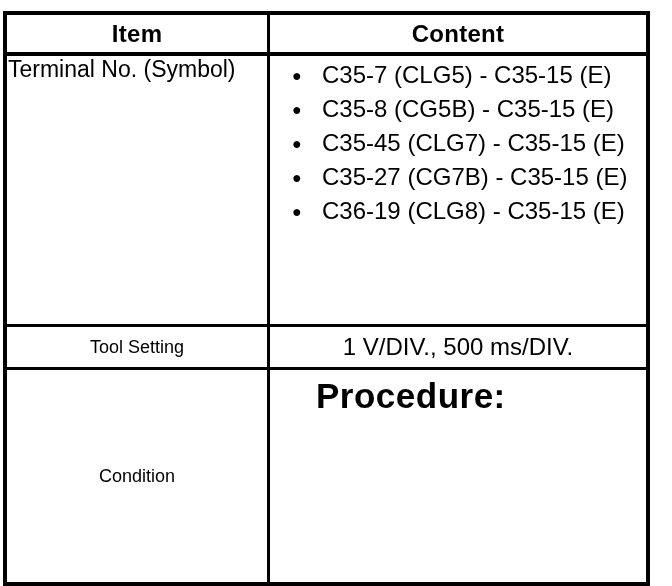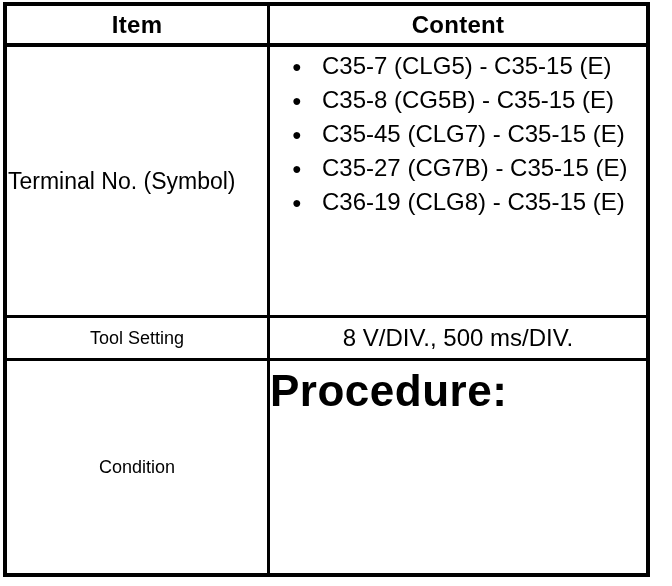--- a/index.html
+++ b/index.html
@@ -6,21 +6,21 @@
   html, body {
     width: 672px; height: 586px;
     background: #ffffff;
     font-family: "Liberation Sans", "DejaVu Sans", sans-serif;
     color: #000000;
     overflow: hidden;
   }
   .page { position: relative; width: 672px; height: 586px; background: #ffffff; }
 
   .spec-table {
-    position: absolute; left: 3px; top: 2px;
+    position: absolute; left: 3px; top: 11px;
     width: 647px; height: 575px;
     border: 4px solid #000;
     display: grid;
     grid-template-columns: 263px 1fr;
     grid-template-rows: 41px 271px 43px 1fr;
     background: #fff;
   }
 
   .cell { overflow: hidden; }
   .col-left { border-right: 3px solid #000; }
@@ -28,21 +28,21 @@
   .row-mid { border-bottom: 3px solid #000; }
 
   .center-both {
     display: flex; align-items: center; justify-content: center;
     white-space: nowrap;
   }
 
   .header-text { font-weight: bold; font-size: 24px; letter-spacing: 0.3px; }
 
   .terminal-label-cell {
-    display: flex; align-items: center; justify-content: flex-start;
+    display: flex; justify-content: flex-start;
     padding-left: 1px;
   }
   .terminal-label { font-size: 23px; white-space: nowrap; }
 
   .body-text { font-size: 18px; }
 
   .terminal-list {
     list-style: none;
     padding: 2px 0 0 22px;
   }
@@ -51,22 +51,22 @@
   }
   .dot {
     display: inline-block; width: 30px;
     font-size: 16px; vertical-align: 2px;
   }
 
   .tool-value { font-size: 24px; }
 
   .condition-cell { padding-top: 8px; }
   .procedure-heading {
-    font-size: 44px; font-weight: bold; line-height: 1.0;
-    letter-spacing: 0.5px; white-space: nowrap;
+    font-size: 35px; font-weight: bold; line-height: 1.0;
+    margin-left: 46px; letter-spacing: 0.5px; white-space: nowrap;
   }
   .steps-list {
     list-style: none;
     margin-top: 22px; margin-left: 12px;
   }
   .steps-list li {
     line-height: 32px; font-size: 24px; white-space: nowrap;
   }
   .step-num { display: inline-block; width: 23px; }
 </style>
@@ -93,21 +93,21 @@
         <li><span class="dot">●</span><span>C35-45 (CLG7) - C35-15 (E)</span></li>
         <li><span class="dot">●</span><span>C35-27 (CG7B) - C35-15 (E)</span></li>
         <li><span class="dot">●</span><span>C36-19 (CLG8) - C35-15 (E)</span></li>
       </ul>
     </div>
 
     <div class="cell col-left row-mid center-both">
       <span class="body-text">Tool Setting</span>
     </div>
     <div class="cell row-mid center-both">
-      <span class="tool-value">8 V/DIV., 500 ms/DIV.</span>
+      <span class="tool-value">1 V/DIV., 500 ms/DIV.</span>
     </div>
 
     <div class="cell col-left center-both">
       <span class="body-text">Condition</span>
     </div>
     <div class="cell condition-cell">
       <div class="procedure-heading">Procedure:</div>
     </div>
 
   </div>

